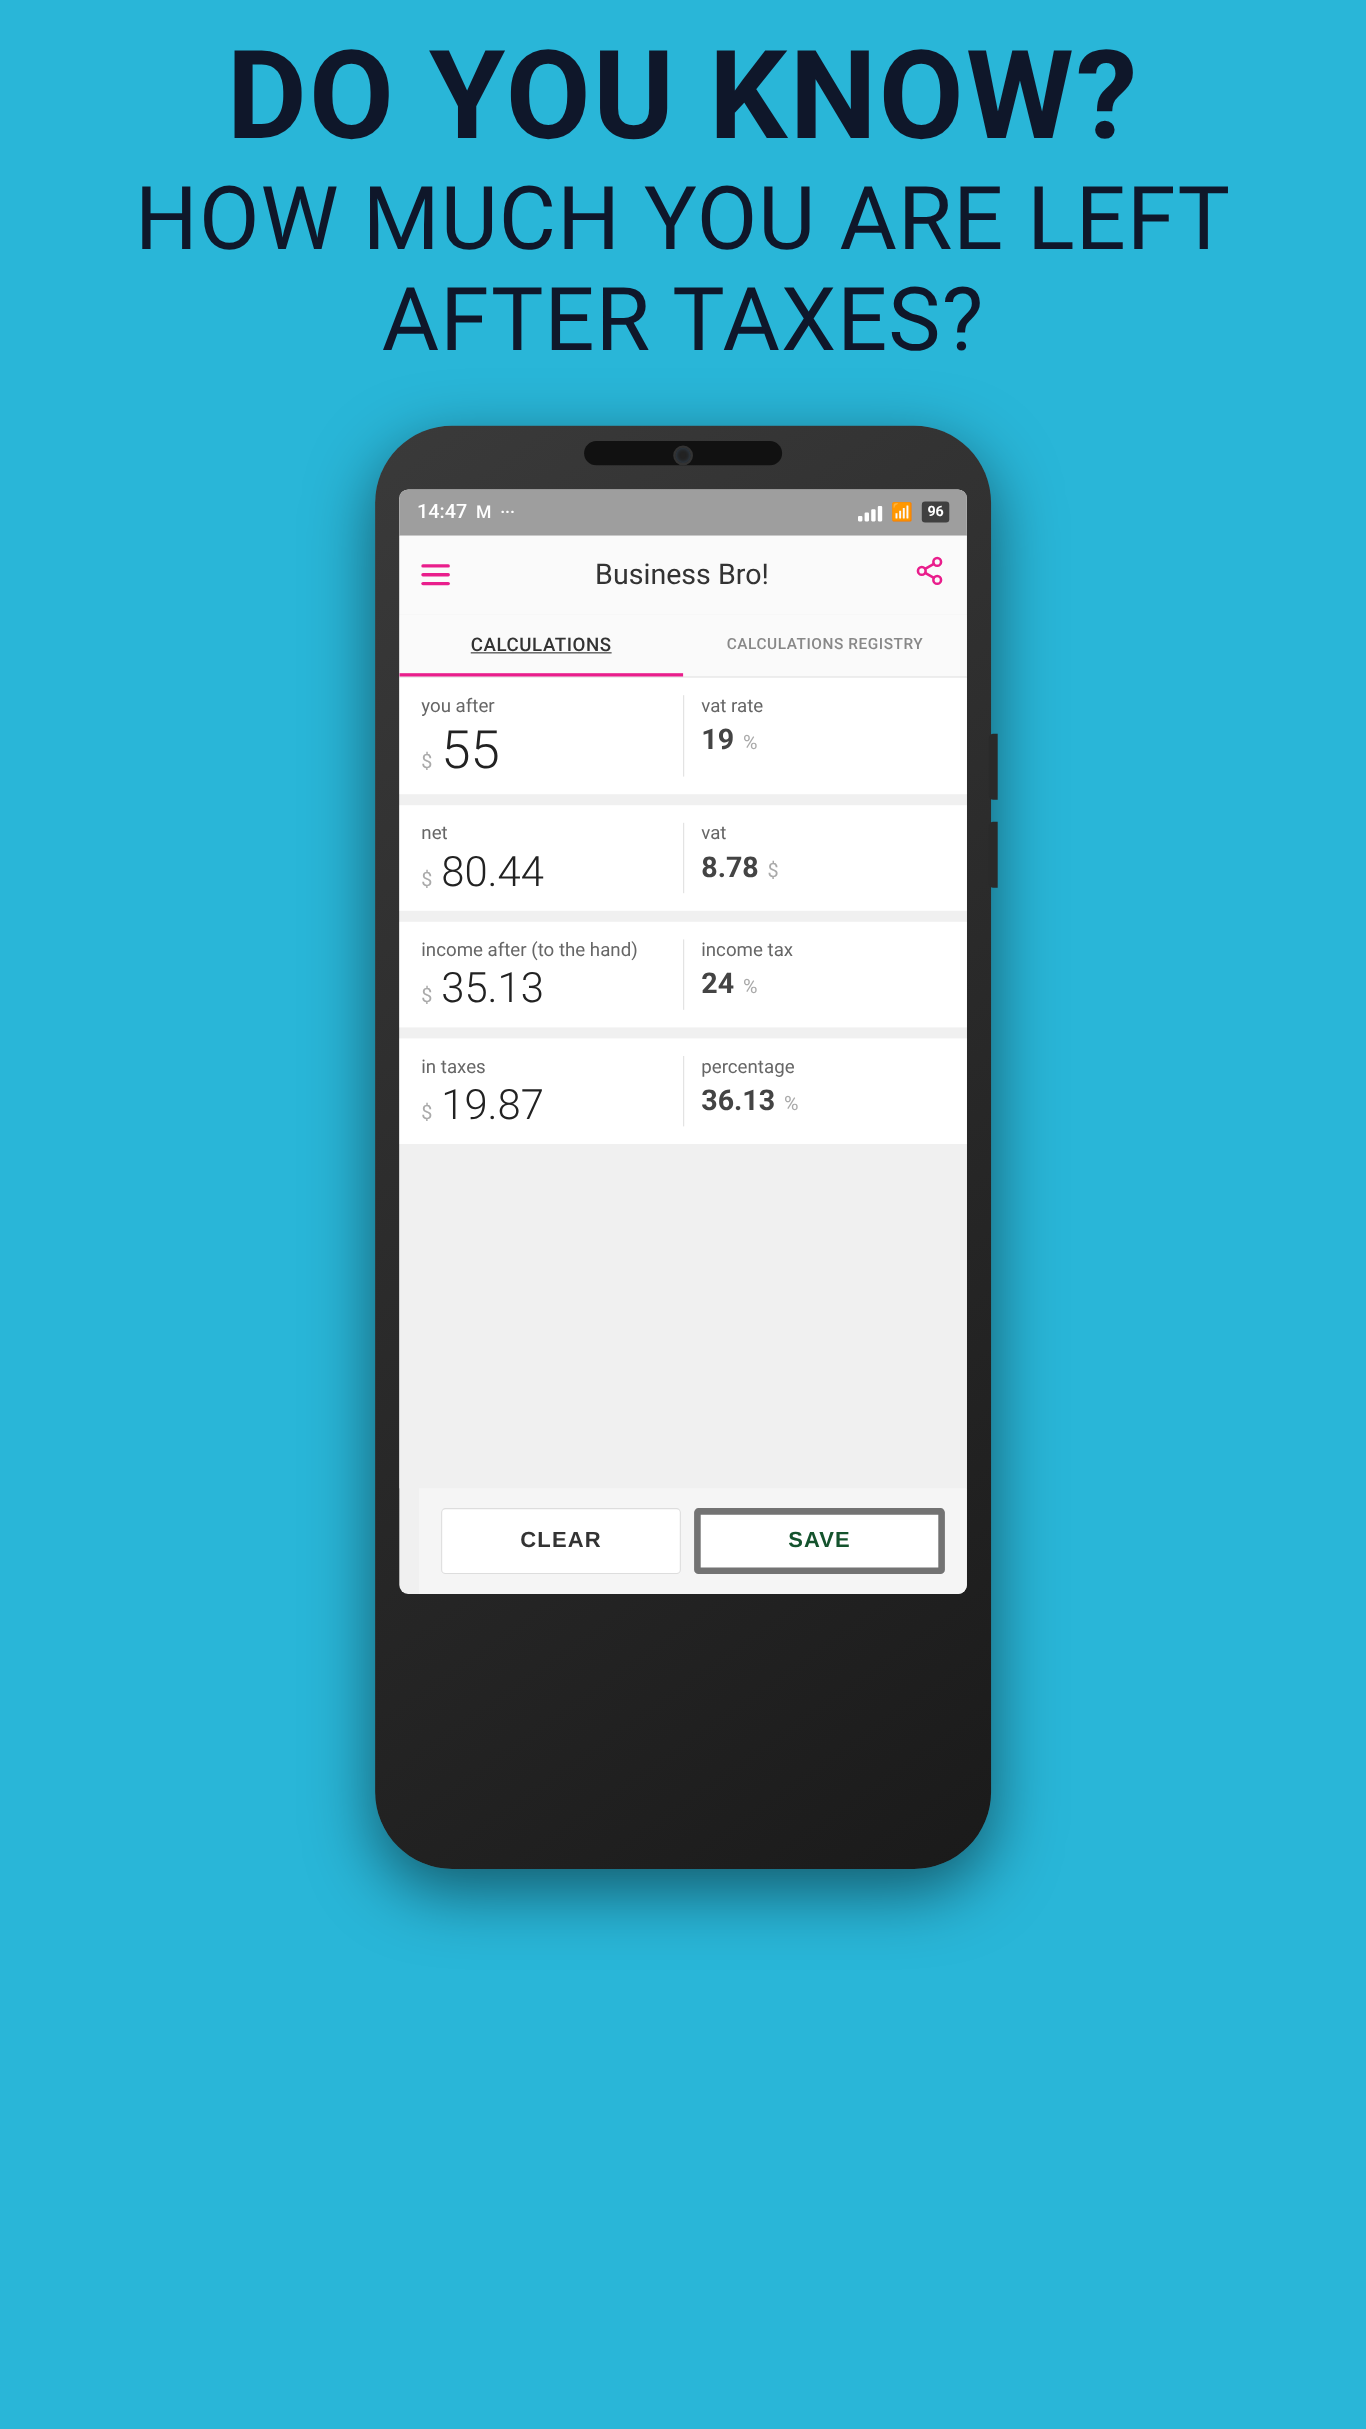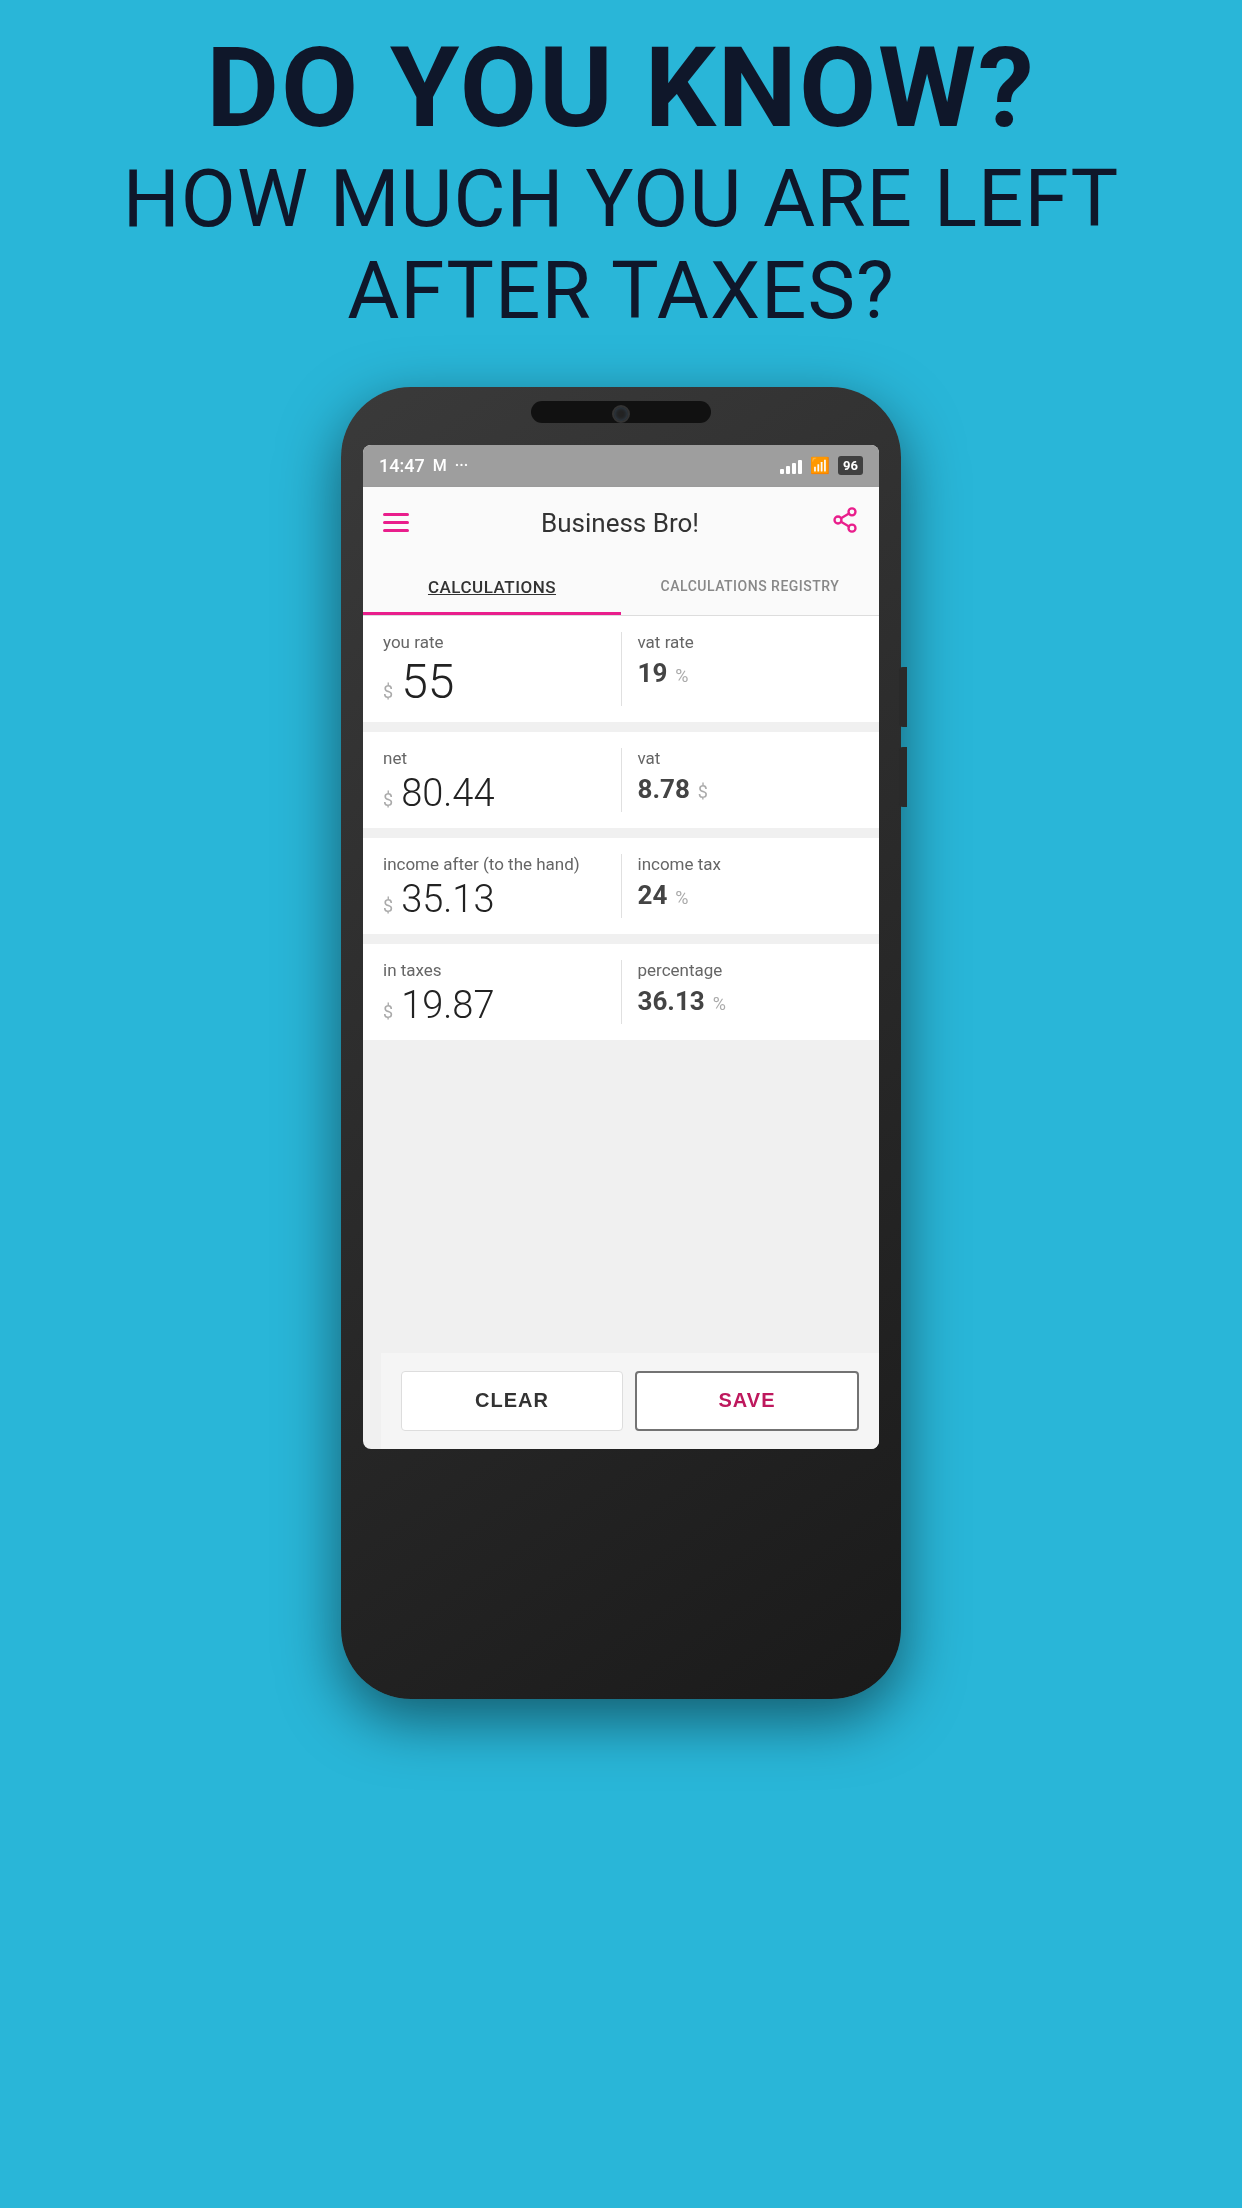--- a/index.html
+++ b/index.html
@@ -319,22 +319,22 @@
     }
 
     .btn-clear {
       background: white;
       color: #333;
       border: 1px solid #ddd;
     }
 
     .btn-save {
       background: white;
-      color: #be185d;
-      border: 2px solid #737373;
+      color: #14532d;
+      border: 6px solid #737373;
     }
 
     .signal-bars {
       display: inline-flex;
       align-items: flex-end;
       gap: 2px;
       height: 16px;
     }
 
     .signal-bars span {
@@ -410,21 +410,21 @@
         <div class="tab">
           <span style="font-size:14px;text-align:center;line-height:1.2;">CALCULATIONS REGISTRY</span>
         </div>
       </div>
 
       <div class="content-area">
 
         <div class="calc-section">
           <div class="calc-row">
             <div class="calc-field">
-              <span class="calc-label">you rate</span>
+              <span class="calc-label">you after</span>
               <div class="calc-value-row">
                 <span class="calc-symbol">$</span>
                 <span class="calc-value-large">55</span>
               </div>
             </div>
             <div class="calc-divider"></div>
             <div class="calc-field calc-field-right">
               <span class="calc-label">vat rate</span>
               <div class="calc-value-row">
                 <span class="calc-value-normal">19</span>

